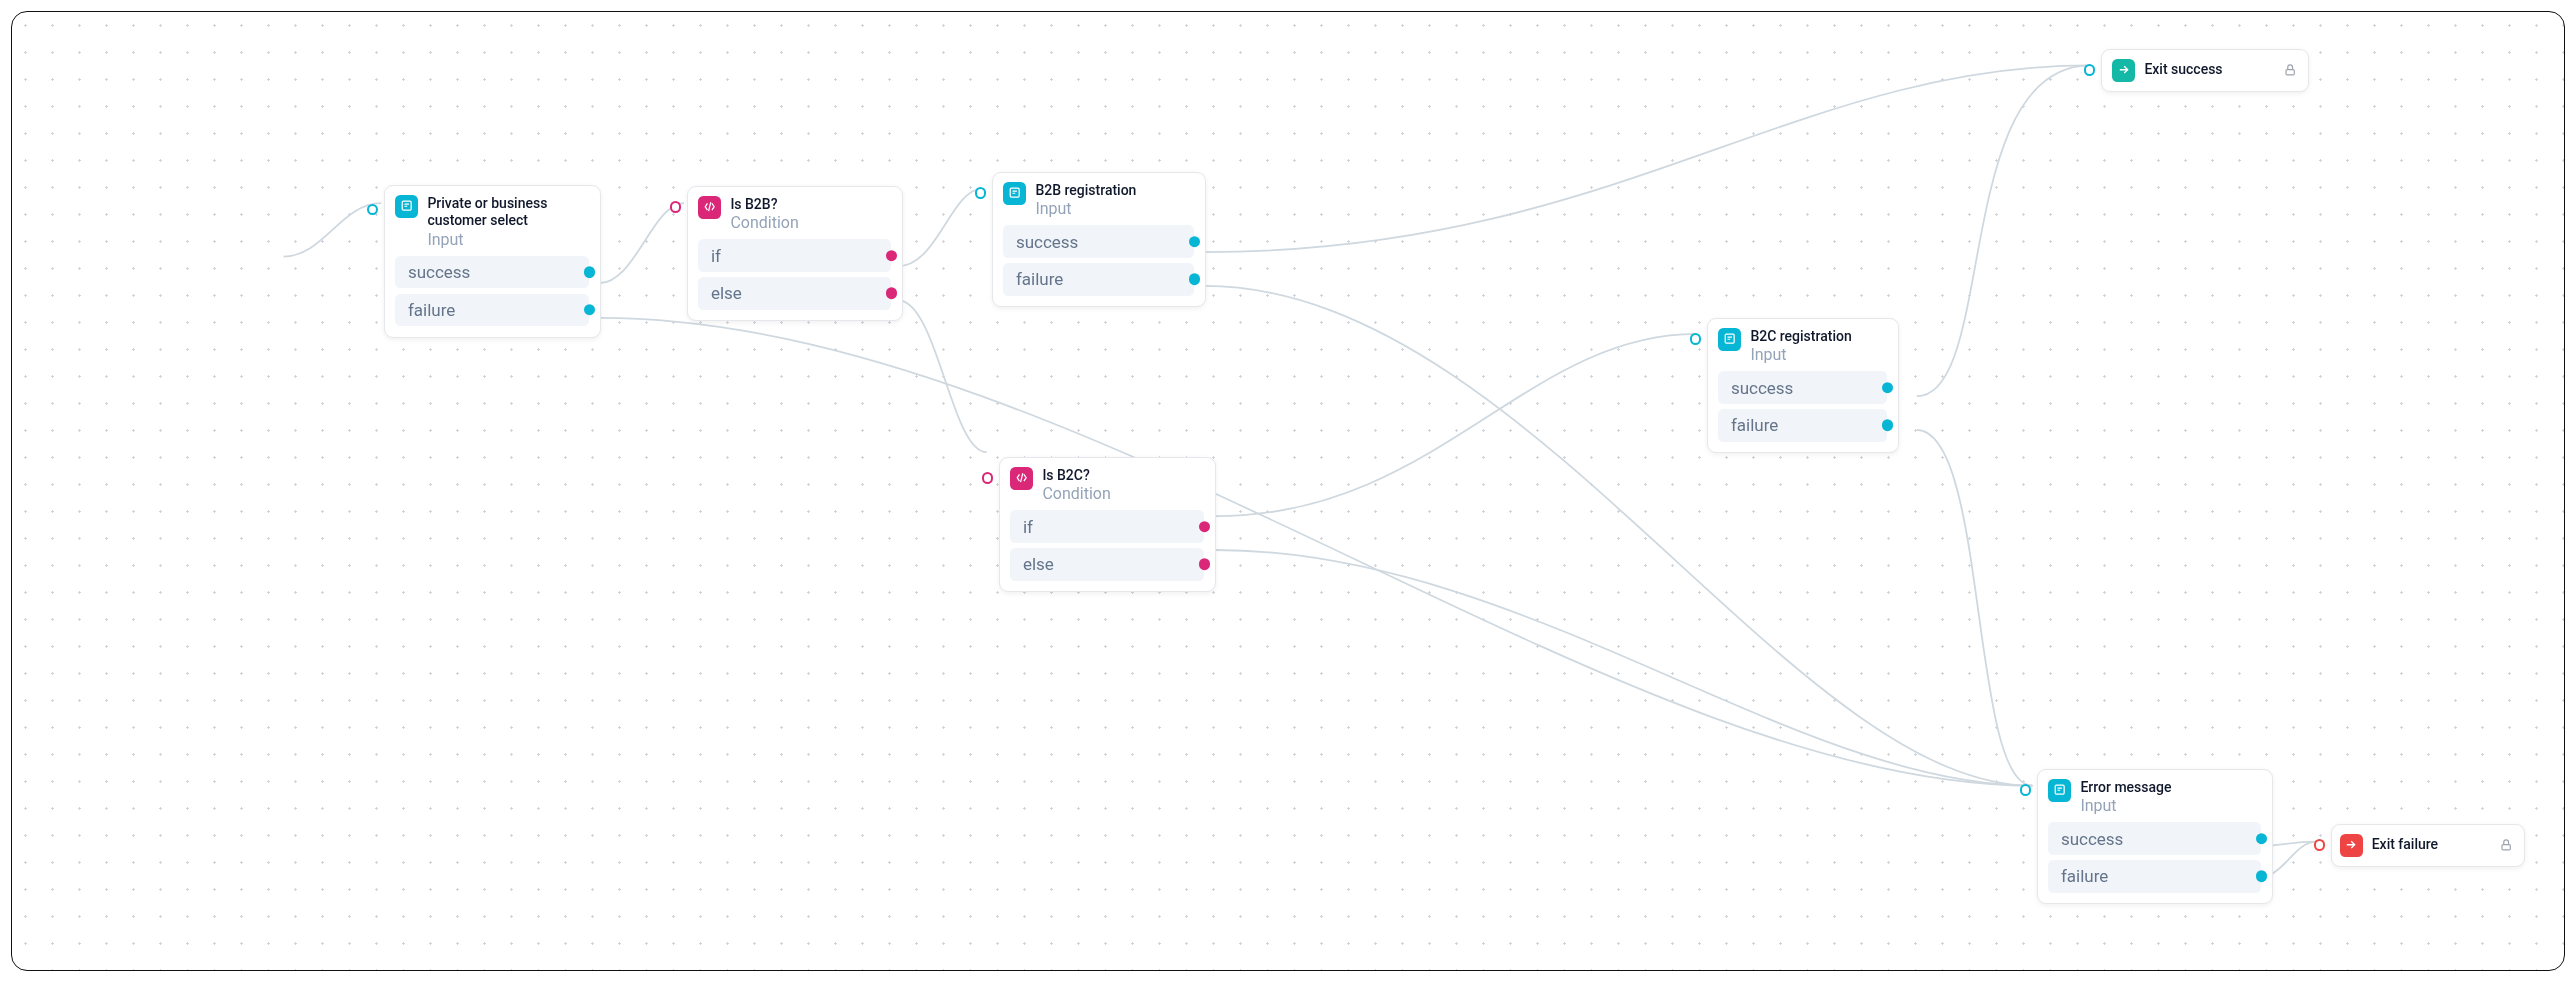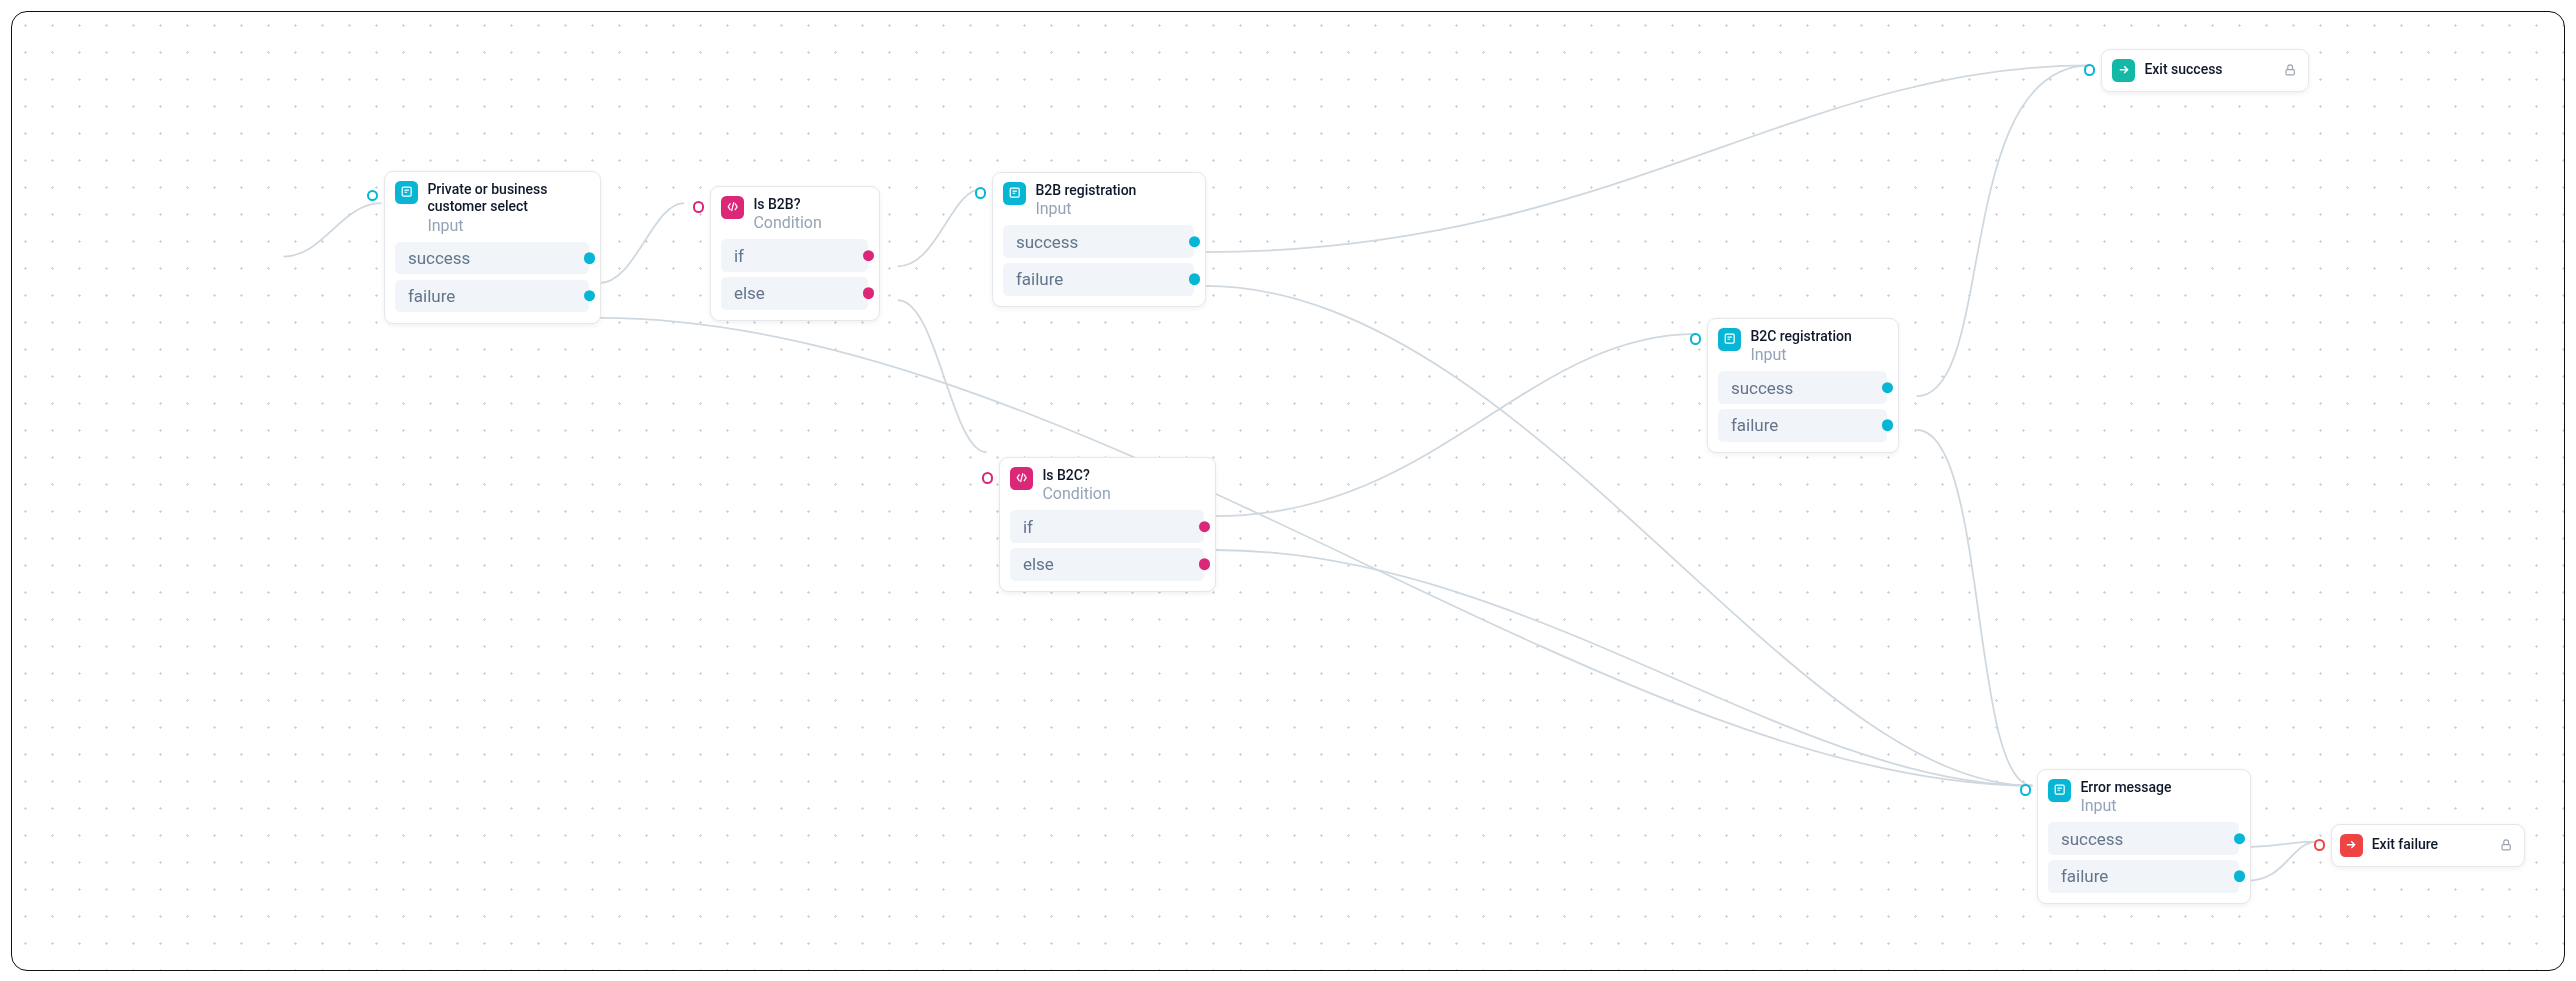--- a/index.html
+++ b/index.html
@@ -149,21 +149,21 @@
   <path d="M 2140 432 C 2230 432, 2180 60, 2335 60"></path>
 
   <path d="M 2140 470 C 2220 470, 2200 870, 2270 870"></path>
 
   <path d="M 2510 939 C 2550 939, 2555 933, 2590 933"></path>
 
   <path d="M 2510 977 C 2556 977, 2560 933, 2590 933"></path>
 </svg>
 
 
-<div class="node" style="left:372px; top:159px; width:217px;">
+<div class="node" style="left:372px; top:173px; width:217px;">
   <span class="port-in-anchor ring-cyan" style="left:-18px; top:18px;"></span>
   <div class="node-header">
     <div class="node-icon icon-cyan">
       <svg viewBox="0 0 24 24" fill="none" stroke="currentColor" stroke-width="2.2">
             <rect x="4" y="4" width="16" height="16" rx="2"></rect>
             <path d="M8 9h8M8 13h5"></path>
           </svg>
     </div>
     <div class="node-title-wrap">
       <div class="node-title">Private or business customer select</div>
@@ -175,21 +175,21 @@
       <span>success</span>
       <span class="port port-out port-cyan"></span>
     </div>
     <div class="output-row">
       <span>failure</span>
       <span class="port port-out port-cyan"></span>
     </div>
   </div>
 </div>
 
-<div class="node" style="left:675px; top:174px; width:170px;margin-left:23px;">
+<div class="node" style="left:675px; top:174px; width:216px;">
   <span class="port-in-anchor ring-magenta" style="left:-18px; top:14.3px;"></span>
   <div class="node-header">
     <div class="node-icon icon-magenta">
       <svg viewBox="0 0 24 24" fill="none" stroke="currentColor" stroke-width="2.2">
             <path d="M8 6l-4 6 4 6M16 6l4 6-4 6M14 4l-4 16"></path>
           </svg>
     </div>
     <div class="node-title-wrap">
       <div class="node-title">Is B2B?</div>
       <div class="node-subtitle">Condition</div>
@@ -277,21 +277,21 @@
       <span>success</span>
       <span class="port port-out port-cyan"></span>
     </div>
     <div class="output-row">
       <span>failure</span>
       <span class="port port-out port-cyan"></span>
     </div>
   </div>
 </div>
 
-<div class="node" style="left:2025px; top:757px; width:214px;">
+<div class="node" style="left:2025px; top:757px; width:236px;">
   <span class="port-in-anchor ring-cyan" style="left:-18px; top:14.3px;"></span>
   <div class="node-header">
     <div class="node-icon icon-cyan">
       <svg viewBox="0 0 24 24" fill="none" stroke="currentColor" stroke-width="2.2">
             <rect x="4" y="4" width="16" height="16" rx="2"></rect>
             <path d="M8 9h8M8 13h5"></path>
           </svg>
     </div>
     <div class="node-title-wrap">
       <div class="node-title">Error message</div>

